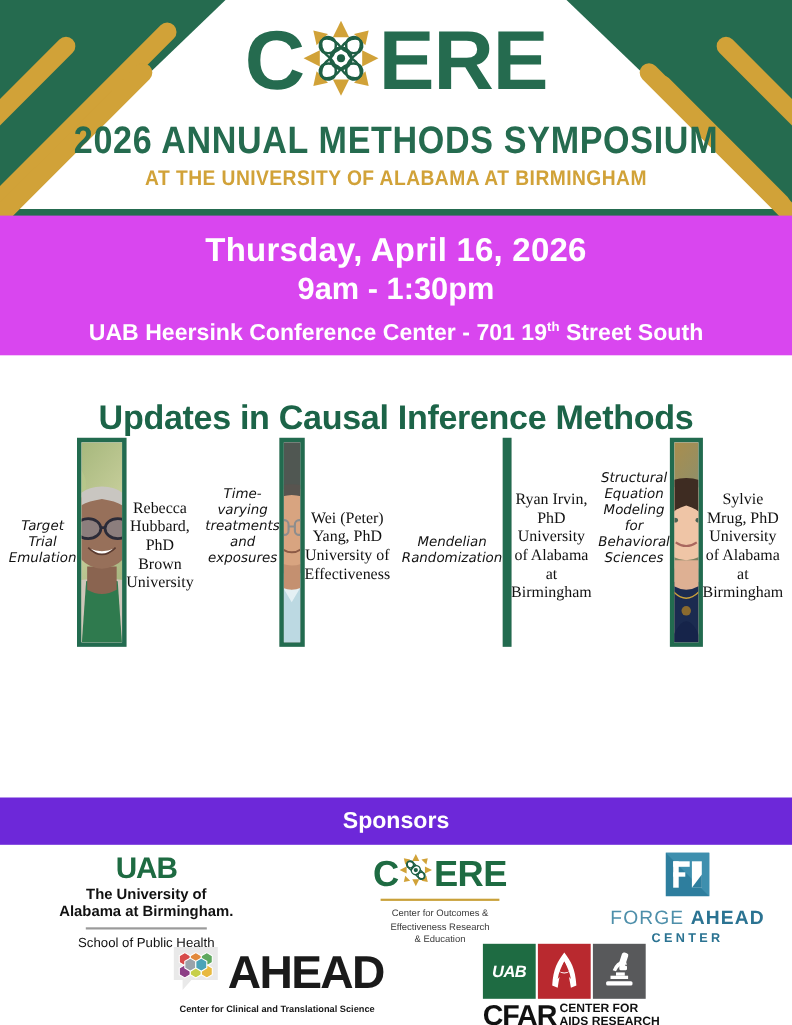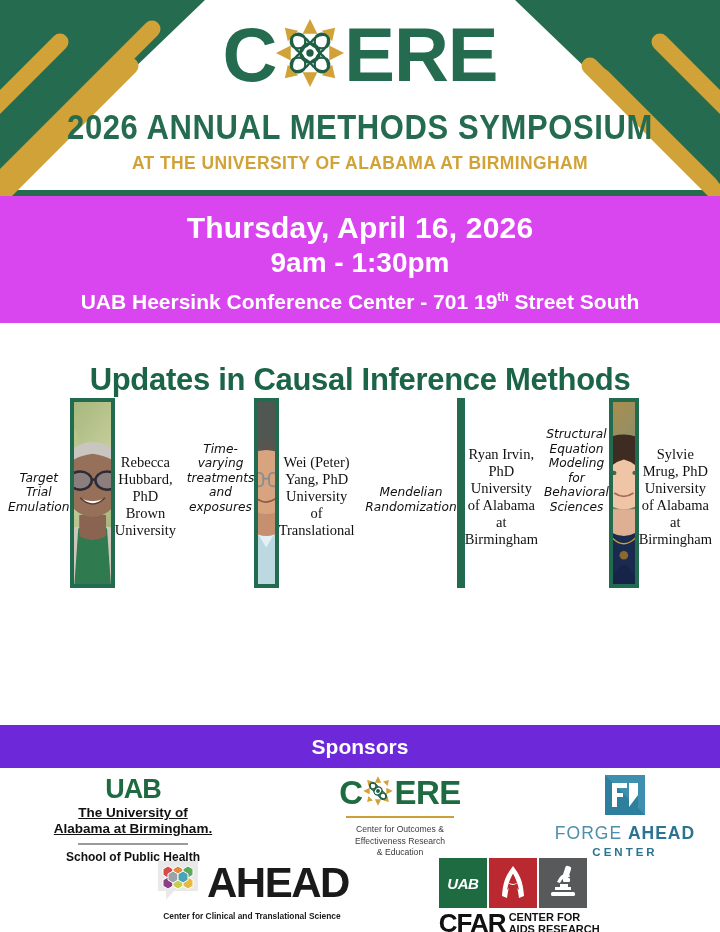--- a/index.html
+++ b/index.html
@@ -147,23 +147,23 @@
     display: flex; align-items: flex-start;
   }
   .sponsor-row-2 {
     position: absolute; left: 0; top: 858px; width: 720px;
     display: flex; align-items: flex-start;
   }
 
   
   .uab-logo { width: 230px; margin-left: 18px; text-align: center; }
   .uab-mark { font-size: 27px; font-weight: bold; color: #1E6B42; letter-spacing: -1px; line-height: 28px; }
-  .uab-name { font-size: 13.5px; font-weight: bold; color: #111111; line-height: 16px; margin-top: 2px; text-decoration: underline; }
+  .uab-name { font-size: 13.5px; font-weight: bold; color: #111111; line-height: 16px; margin-top: 2px; }
   .uab-rule { width: 110px; height: 2px; background: #9a9a9a; margin: 6px auto 5px; }
-  .uab-school { font-size: 12px; font-weight: bold; color: #111111; }
+  .uab-school { font-size: 12px; font-weight: normal; color: #111111; }
 
   
   .coere-logo { width: 200px; margin-left: 52px; text-align: center; }
   .coere-word { display: flex; align-items: center; justify-content: center; }
   .coere-word .cw { font-size: 33px; font-weight: bold; color: #1E6B42; letter-spacing: -0.5px; line-height: 34px; }
   .coere-rule { width: 108px; height: 2px; background: #C9A13A; margin: 5px auto 6px; }
   .coere-tag { font-size: 8.6px; color: #3a3a3a; line-height: 11.5px; }
 
   
   .forge-logo { width: 190px; margin-left: 30px; text-align: center; }
@@ -344,21 +344,21 @@
             <rect x="52" y="74" width="22" height="14" rx="4"></rect>
             <rect x="80" y="74" width="22" height="14" rx="4"></rect>
             <line x1="74" y1="80" x2="80" y2="80"></line>
           </g>
           <path d="M66 100 Q77 109 88 100" stroke="#8C5A45" stroke-width="1.8" fill="none"></path>
         </svg>
       </div>
       <div class="speaker-name">
         <span>Wei (Peter) Yang, PhD</span><br>
         <span>University of</span><br>
-        <span>Translational</span>
+        <span>Effectiveness</span>
       </div>
     </div>
 
     <div class="speaker">
       <div class="topic">
         <span>
           <span>Mendelian</span><br>
           <span>Randomization</span>
         </span>
       </div>

